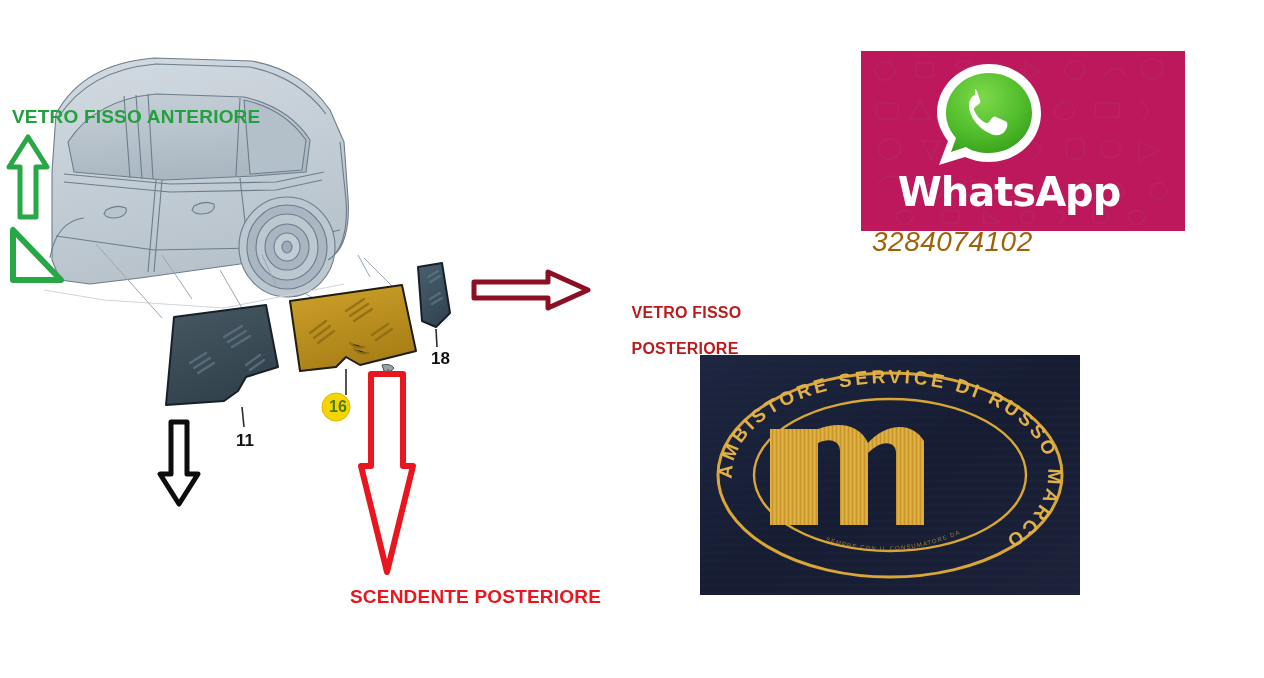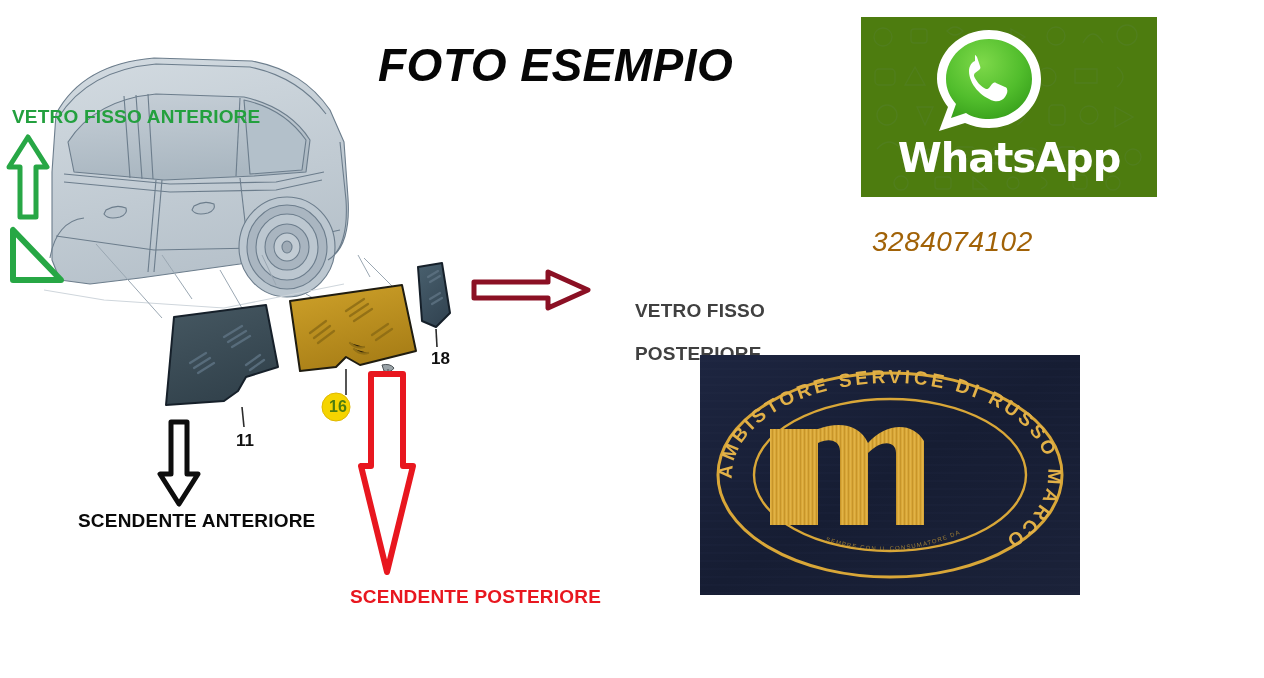--- a/index.html
+++ b/index.html
@@ -20,21 +20,21 @@
     font-family:"Liberation Sans","DejaVu Sans",sans-serif;
   }
 
   
   .callout{
     font-weight:bold;white-space:pre;
     font-family:"Liberation Sans","DejaVu Sans",sans-serif;
     line-height:1.12;
   }
   #lbl-vfa{left:12px;top:106px;font-size:19px;color:#23a03e;letter-spacing:0.2px;}
-  #lbl-vfp{left:613px;top:279px;font-size:19px;color:#404040;letter-spacing:0.2px;}
+  #lbl-vfp{left:613px;top:286px;font-size:16px;color:#b91c1c;letter-spacing:0.2px;}
   #lbl-sa {left:78px;top:510px;font-size:19px;color:#0a0a0a;letter-spacing:0.2px;}
   #lbl-sp {left:350px;top:586px;font-size:19px;color:#e8171f;letter-spacing:0.2px;text-align:center;}
 
   
   #car-drawing{left:44px;top:22px;width:380px;height:300px;}
   #car-drawing svg{display:block;}
 
   
   #parts-group{left:150px;top:255px;width:340px;height:200px;}
   #parts-group svg{display:block;}
@@ -42,22 +42,22 @@
   
   .arrow-svg{display:block;}
   #arrow-green{left:6px;top:134px;}
   #tri-green {left:8px;top:225px;}
   #arrow-black{left:157px;top:418px;}
   #arrow-red{left:355px;top:370px;}
   #arrow-darkred{left:470px;top:268px;}
 
   
   #wa-banner{
-    left:861px;top:17px;width:296px;height:180px;
-    background:#4d7c0f;overflow:hidden;
+    left:861px;top:51px;width:324px;height:180px;
+    background:#be185d;overflow:hidden;
   }
   #wa-pattern{position:absolute;left:0;top:0;width:100%;height:100%;opacity:.20;}
   #wa-logo-wrap{position:absolute;left:72px;top:10px;width:112px;height:112px;}
   #wa-word{
     position:absolute;left:0;top:118px;width:296px;text-align:center;
     color:#ffffff;font-size:40px;font-weight:bold;letter-spacing:-1px;
     font-family:"DejaVu Sans","Liberation Sans",sans-serif;
   }
 
   
@@ -241,30 +241,28 @@
       <path d="M16,4 L48,4 L48,96 L58,96 L32,202 L6,96 L16,96 Z" fill="#ffffff" stroke="#e8171f" stroke-width="6" stroke-linejoin="round"></path>
     </svg>
   </div>
 
   <div class="abs" id="arrow-darkred">
     <svg class="arrow-svg" width="122" height="44" viewBox="0 0 122 44" xmlns="http://www.w3.org/2000/svg">
       <path d="M4,14 L78,14 L78,4 L118,22 L78,40 L78,30 L4,30 Z" fill="#ffffff" stroke="#8b1024" stroke-width="5" stroke-linejoin="round"></path>
     </svg>
   </div>
 
-  <div class="abs" id="headline">FOTO ESEMPIO</div>
 
   <div class="abs callout" id="lbl-vfa">VETRO FISSO ANTERIORE</div>
 
   <div class="abs callout" id="lbl-vfp">
     <span>VETRO FISSO</span><br>
     <span>POSTERIORE</span>
   </div>
 
-  <div class="abs callout" id="lbl-sa">SCENDENTE ANTERIORE</div>
 
   <div class="abs callout" id="lbl-sp">SCENDENTE POSTERIORE</div>
 
   <div class="abs" id="wa-banner">
     <svg id="wa-pattern" viewBox="0 0 296 180" preserveAspectRatio="none" xmlns="http://www.w3.org/2000/svg">
       <g stroke="#6f8f8c" stroke-width="1.3" fill="none" opacity=".55">
         <circle cx="22" cy="20" r="9"></circle>
           <rect x="50" y="12" width="16" height="14" rx="3"></rect>
         <path d="M86,14 q8,-8 16,0 q-8,8 -16,0Z"></path>
           <circle cx="124" cy="20" r="7"></circle>

